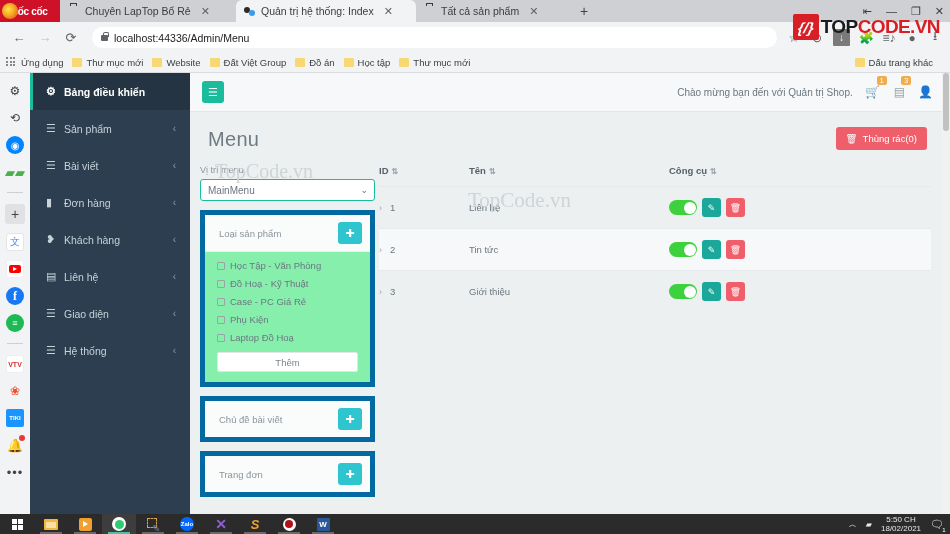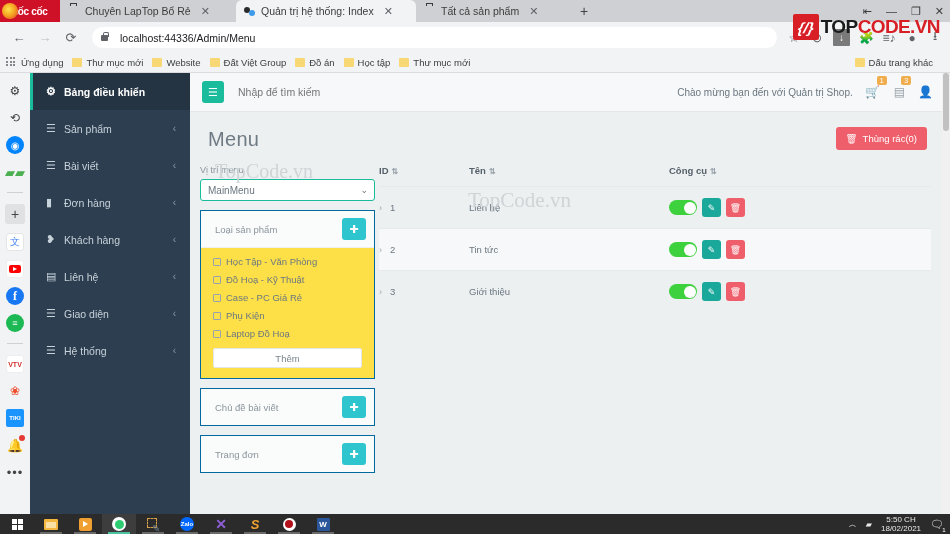--- a/index.html
+++ b/index.html
@@ -50,21 +50,21 @@
     font-size:11px; color:#3c3c3c; z-index:40;}
 
   .toolbar {
     position:absolute; top:22px; left:0; width:950px; height:31px;
     background:#f1f3f4; display:flex; align-items:center; padding:0 8px;
   }
   .nav-ico { width:22px; text-align:center; font-size:13px; color:#5f6368; margin-right:4px; }
   .nav-ico.dim { color:#bdc1c6; }
   .omnibox {
     flex:1; height:21px; background:#fff; border-radius:11px; display:flex; align-items:center;
-    padding:0 9px; font-size:10.5px; color:#202124; margin:0 6px; min-width:0;gap:6px;
+    padding:0 9px; font-size:10.5px; color:#202124; margin:0 6px; min-width:0;
   }
   .lock { width:7px;height:6px;background:#5f6368;border-radius:1px;position:relative;margin-right:6px;flex:0 0 7px;}
   .lock:after{content:"";position:absolute;left:1.5px;top:-3px;width:4px;height:4px;border:1.2px solid #5f6368;border-bottom:none;border-radius:2px 2px 0 0;}
   .tb-right { display:flex; align-items:center; gap:9px; margin-left:4px; }
   .tb-right .ti { font-size:12px; color:#5f6368; width:14px; text-align:center; }
   .ext-download { width:17px;height:17px;background:#7a7a7a;display:flex;align-items:center;justify-content:center;color:#fff;font-size:10px;border-radius:1px;}
 
   .topcode-logo {
     position:absolute; top:14px; right:10px; display:flex; align-items:center; z-index:30;
     font-family:"Liberation Sans", sans-serif;
@@ -162,21 +162,21 @@
   .leftcol { width:175px; flex:0 0 175px; }
   .fld-label { font-size:9px; color:#8b959c; margin-bottom:4px; }
   .sel-wrap { position:relative; }
   .sel {
     width:100%; height:22px; border:1px solid #1abc9c; border-radius:3px; background:#fff;
     font-size:10px; color:#6b7780; padding:0 18px 0 7px; font-family:inherit; outline:none;
     appearance:none; -webkit-appearance:none;
   }
   .sel-caret { position:absolute; right:7px; top:6px; font-size:9px; color:#6b7780; pointer-events:none;}
 
-  .acc { margin-top:9px; background:#fde047; border:1px solid #0369a1; }
+  .acc { margin-top:9px; background:#86efac; border:5px solid #0369a1; }
   .acc-head { height:36px; display:flex; align-items:center; padding:0 8px; background:#fafbfb;}
   .acc-head .t { font-size:9.5px; color:#8b959c; flex:1; padding-left:6px;}
   .acc-plus { width:24px;height:22px;background:#2ec5ce;color:#fff;border-radius:3px;
     display:flex;align-items:center;justify-content:center;font-size:11px;}
   .acc-body { padding:8px 12px 10px; border-top:1px solid #edf0f1;}
   .chk { display:flex; align-items:center; font-size:9.5px; color:#6b7780; margin-bottom:7px;}
   .chk .box { width:8px;height:8px;border:1px solid #9aa3ab; margin-right:5px; flex:0 0 8px; border-radius:1px;}
   .addbtn { width:100%; height:20px; border:1px solid #e3e6e8; background:#fff; font-size:9.5px;
     color:#7b858d; border-radius:2px; font-family:inherit; cursor:pointer; margin-top:2px;}
 
@@ -420,21 +420,20 @@
       <span class="ic">☰</span>
       <span class="lbl">Hệ thống</span>
       <span class="car">‹</span>
     </div>
   </div>
 
   <div class="main">
 
     <div class="topbar">
       <span class="burger">☰</span>
-      <input class="search-input" placeholder="Nhập để tìm kiếm" style="">
       <div class="topbar-right">
         <span>Chào mừng bạn đến với Quản trị Shop.</span>
         <span class="tb-ico">🛒
           <span class="badge">1</span>
         </span>
         <span class="tb-ico">▤
           <span class="badge">3</span>
         </span>
         <span class="tb-ico">👤</span>
       </div>

